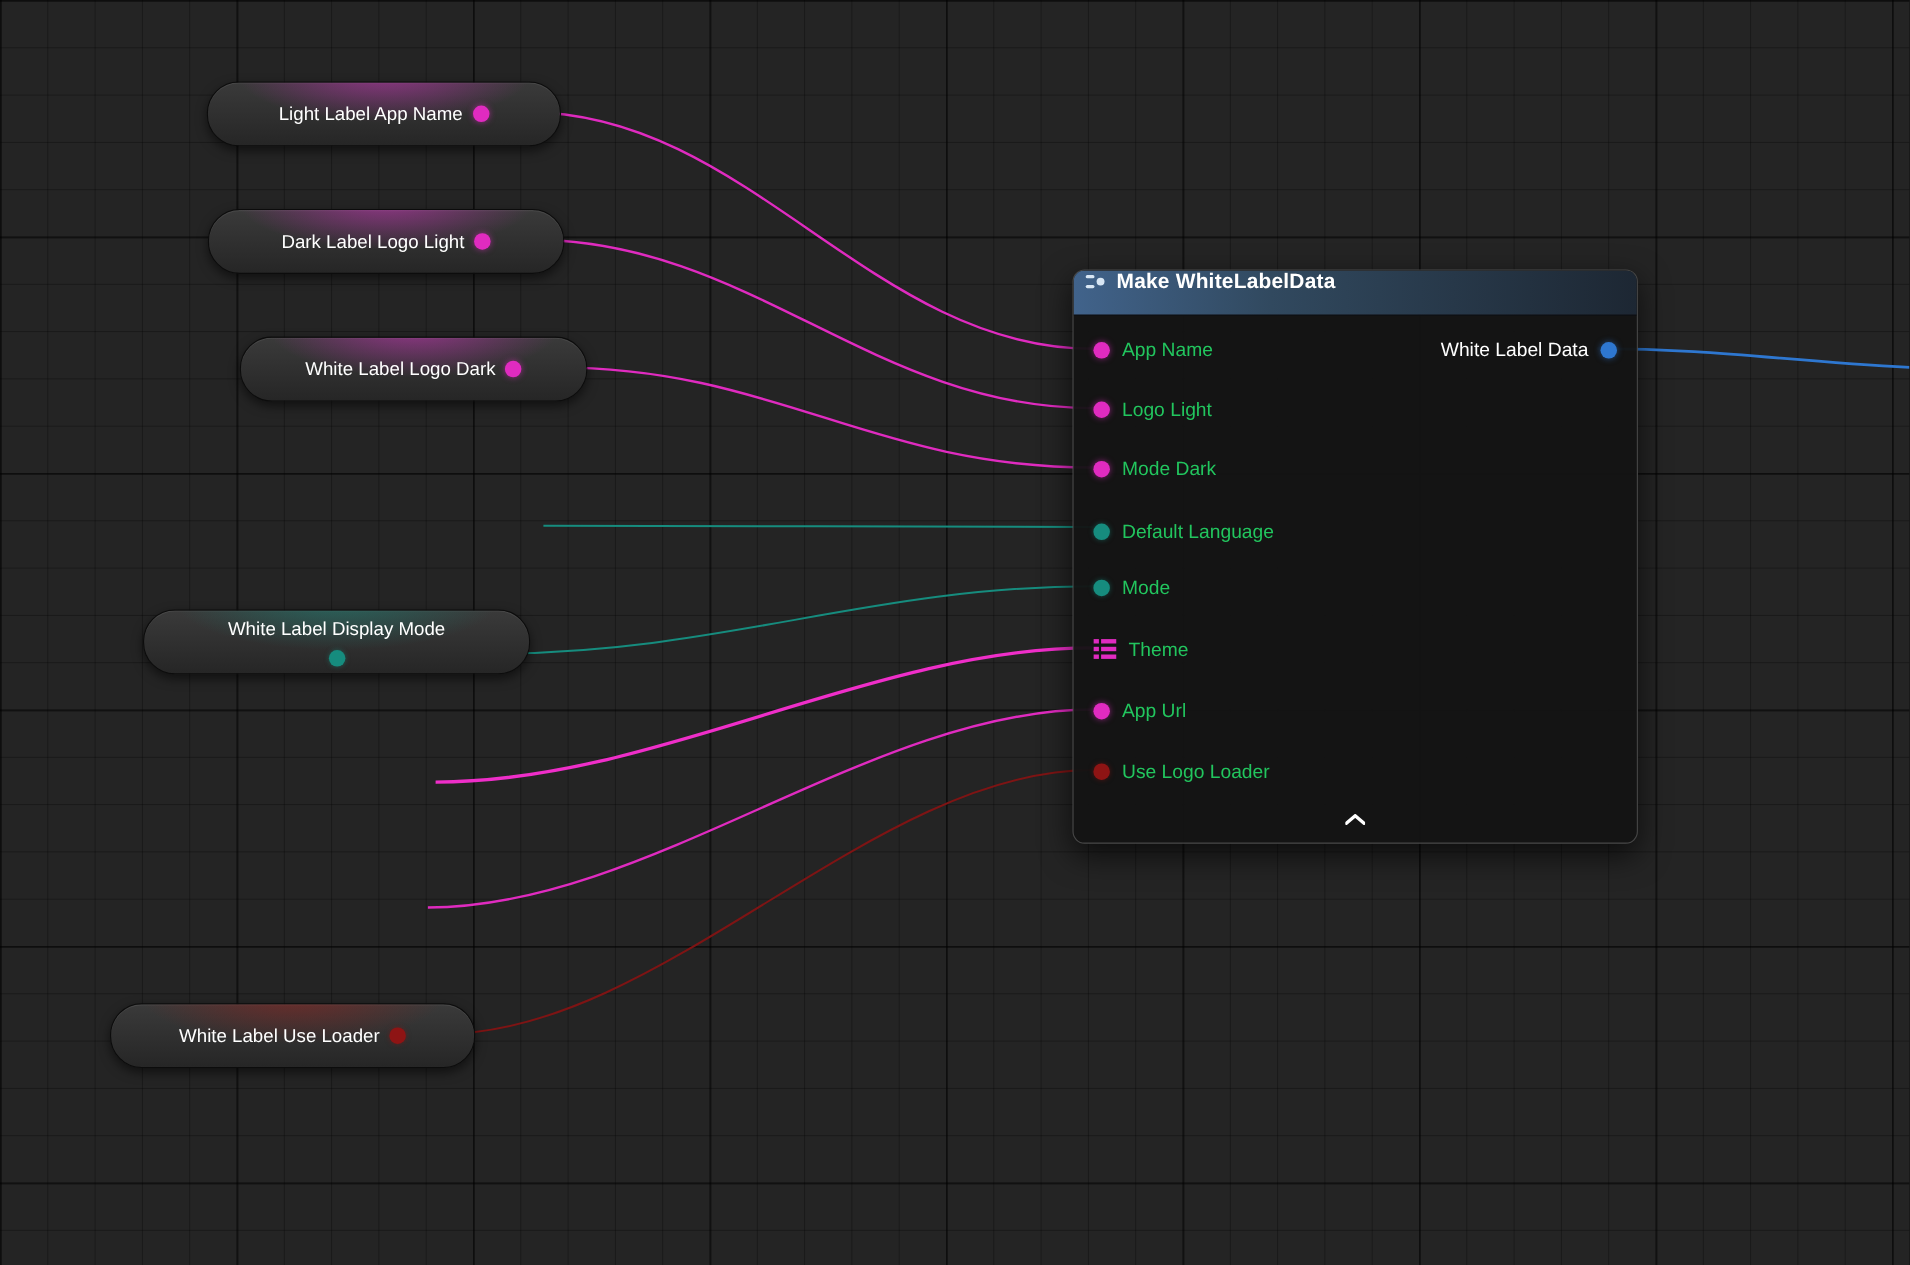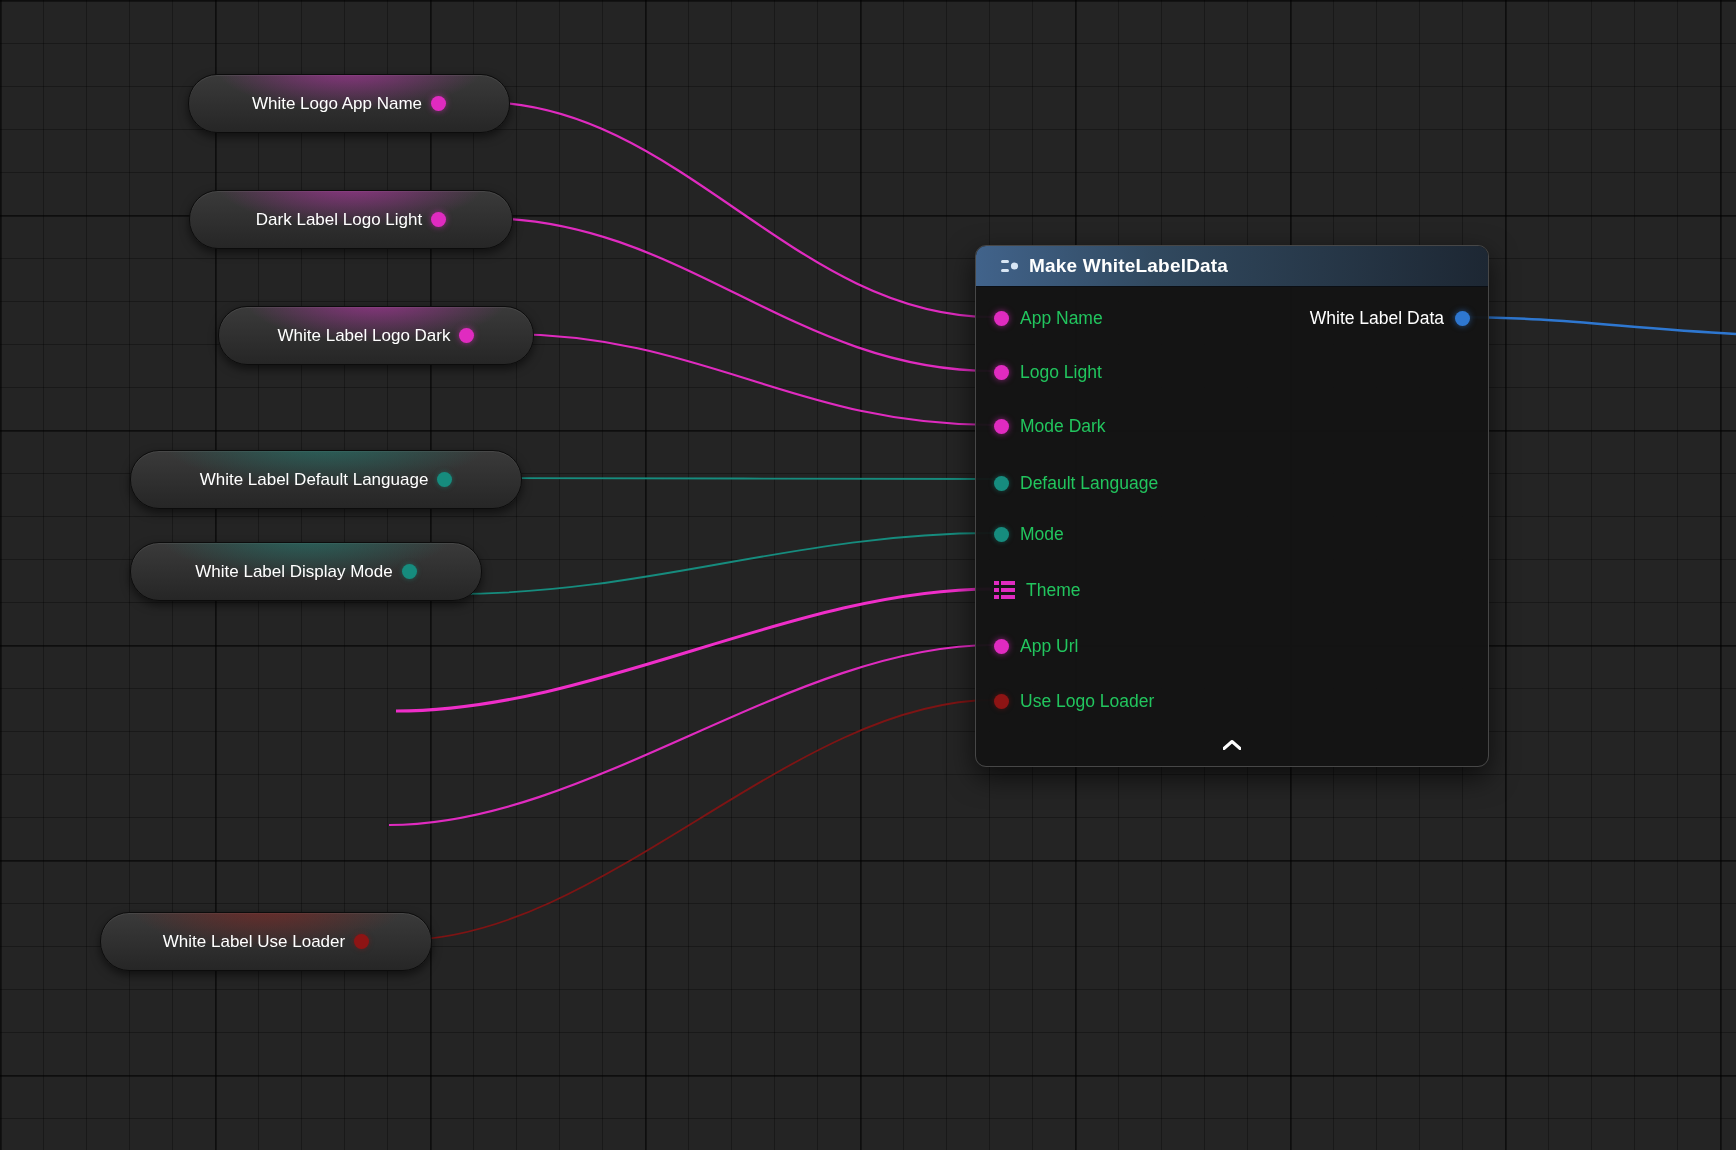--- a/index.html
+++ b/index.html
@@ -50,22 +50,22 @@
   .make-node{
     position:absolute;left:975px;top:245px;width:512px;height:520px;
     background:rgba(20,20,20,.96);
     border:1px solid #474747;
     border-radius:11px;
     box-shadow:0 10px 28px rgba(0,0,0,.65);
   }
   .make-node .header{
     height:40px;border-radius:10px 10px 0 0;
     background:linear-gradient(90deg,#41638b 0%,#31495f 35%,#1d2733 100%);
-    display:flex;align-items:center;gap:9px;
-    padding:0 24px;border-bottom:1px solid #0a0e14;
+    display:flex;align-items:flex-start;gap:9px;
+    padding:0 10px;border-bottom:1px solid #0a0e14;
   }
   .make-node .title{color:#fff;font-size:19px;font-weight:bold;letter-spacing:.2px;}
   .in-row{position:absolute;left:18px;display:flex;align-items:center;gap:11px;height:34px;}
   .in-row .pin-label{color:#22c55e;font-size:17.5px;white-space:nowrap;}
   .out-row{position:absolute;right:18px;display:flex;align-items:center;gap:11px;height:34px;}
   .out-row .pin-label{color:#ffffff;font-size:17.5px;white-space:nowrap;}
   .collapse{position:absolute;left:50%;transform:translateX(-50%);top:488px;width:40px;height:22px;
     display:flex;align-items:center;justify-content:center;cursor:pointer;}
 </style>
 </head>
@@ -79,40 +79,36 @@
     <path d="M505,334 C705,334 793,425 993,425" stroke="#e02bc0" stroke-width="2.2" fill="none"></path>
     <path d="M494,478 C694,478 793,479 993,479" stroke="#168c7e" stroke-width="1.8" fill="none"></path>
     <path d="M452,594 C652,594 793,533 993,533" stroke="#168c7e" stroke-width="1.8" fill="none"></path>
     <path d="M396,711 C596,711 793,589 993,589" stroke="#ef2ec9" stroke-width="3" fill="none"></path>
     <path d="M389,825 C589,825 793,645 993,645" stroke="#e02bc0" stroke-width="2.2" fill="none"></path>
     <path d="M402,940 C602,940 793,700 993,700" stroke="#7e1414" stroke-width="1.8" fill="none"></path>
     <path d="M1452,317 C1560,317 1620,328 1736,334" stroke="#2e77d0" stroke-width="2.5" fill="none"></path>
   </svg>
 
   <div class="pill glow-magenta" style="left:188px;top:74px;width:320px;height:57px;">
-    <span class="label">White Logo App Name</span>
+    <span class="label">Light Label App Name</span>
     <span class="pin-circle pin-magenta"></span>
   </div>
 
   <div class="pill glow-magenta" style="left:189px;top:190px;width:322px;height:57px;">
     <span class="label">Dark Label Logo Light</span>
     <span class="pin-circle pin-magenta"></span>
   </div>
 
   <div class="pill glow-magenta" style="left:218px;top:306px;width:314px;height:57px;">
     <span class="label">White Label Logo Dark</span>
     <span class="pin-circle pin-magenta"></span>
   </div>
 
-  <div class="pill glow-teal" style="left:130px;top:450px;width:390px;height:57px;">
-    <span class="label">White Label Default Language</span>
-    <span class="pin-circle pin-teal"></span>
-  </div>
 
-  <div class="pill glow-teal" style="left:130px;top:542px;width:350px;height:57px;">
+  <div class="pill glow-teal" style="left:130px;top:554px;width:350px;height:57px;flex-direction:column;">
     <span class="label">White Label Display Mode</span>
     <span class="pin-circle pin-teal"></span>
   </div>
 
 
 
   <div class="pill glow-red" style="left:100px;top:912px;width:330px;height:57px;">
     <span class="label">White Label Use Loader</span>
     <span class="pin-circle pin-red"></span>
   </div>

